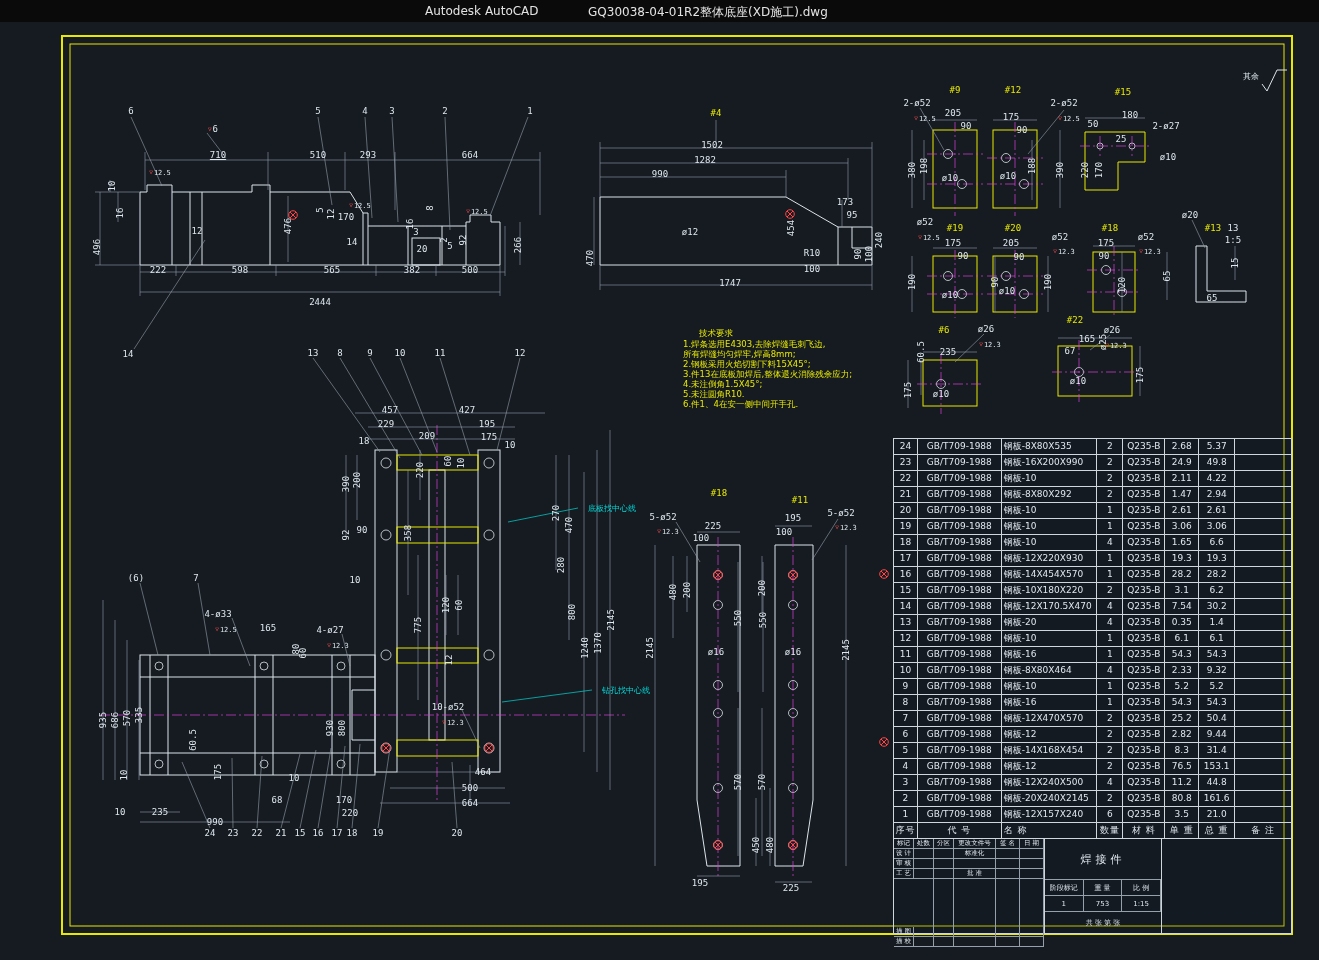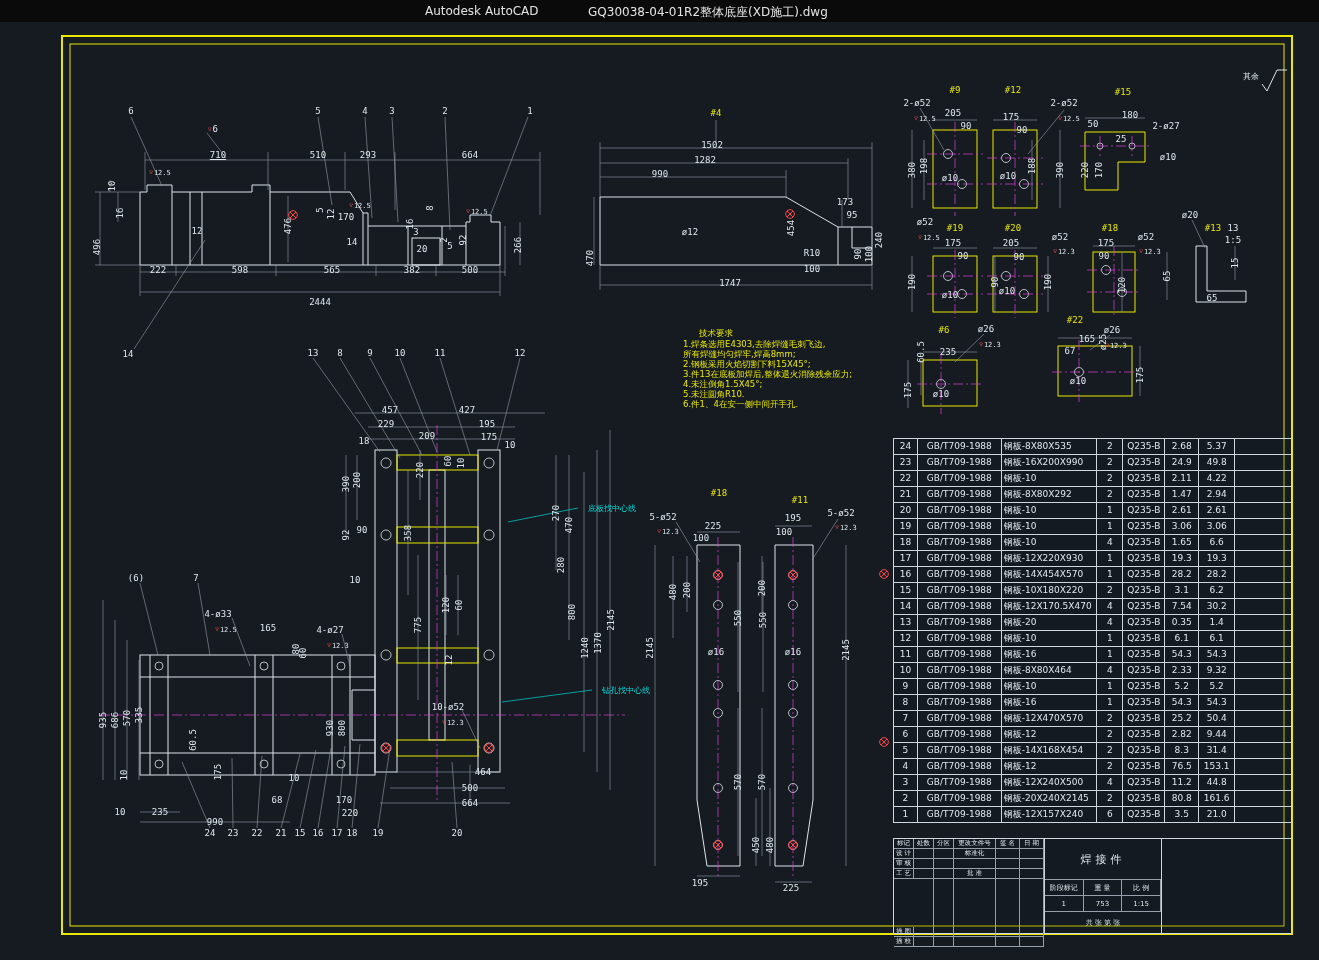--- a/index.html
+++ b/index.html
@@ -643,20 +643,30 @@
     <div class="bom-row">
       <div class="bom-cell" style="width: 24px;">1</div>
       <div class="bom-cell" style="width: 84px;">GB/T709-1988</div>
       <div class="bom-cell nm" style="width: 96px;">钢板-12X157X240</div>
       <div class="bom-cell" style="width: 26px;">6</div>
       <div class="bom-cell" style="width: 42px;">Q235-B</div>
       <div class="bom-cell" style="width: 34px;">3.5</div>
       <div class="bom-cell" style="width: 36px;">21.0</div>
       <div class="bom-cell" style="width: 57px;"></div>
     </div>
+    <div class="bom-row hdr">
+      <div class="bom-cell" style="width: 24px;">序号</div>
+      <div class="bom-cell" style="width: 84px;">代  号</div>
+      <div class="bom-cell nm" style="width: 96px;">名  称</div>
+      <div class="bom-cell" style="width: 26px;">数量</div>
+      <div class="bom-cell" style="width: 42px;">材 料</div>
+      <div class="bom-cell" style="width: 34px;">单 重</div>
+      <div class="bom-cell" style="width: 36px;">总 重</div>
+      <div class="bom-cell" style="width: 57px;">备 注</div>
+    </div>
   </div>
 
 <div id="tblock">
   <div class="tb-left" id="tb-left">
       <div class="tb-lrow">
         <div class="tb-lcell" style="width: 20px;">标记</div>
         <div class="tb-lcell" style="width: 20px;">处数</div>
         <div class="tb-lcell" style="width: 20px;">分区</div>
         <div class="tb-lcell" style="width: 42px;">更改文件号</div>
         <div class="tb-lcell" style="width: 24px;">签 名</div>

